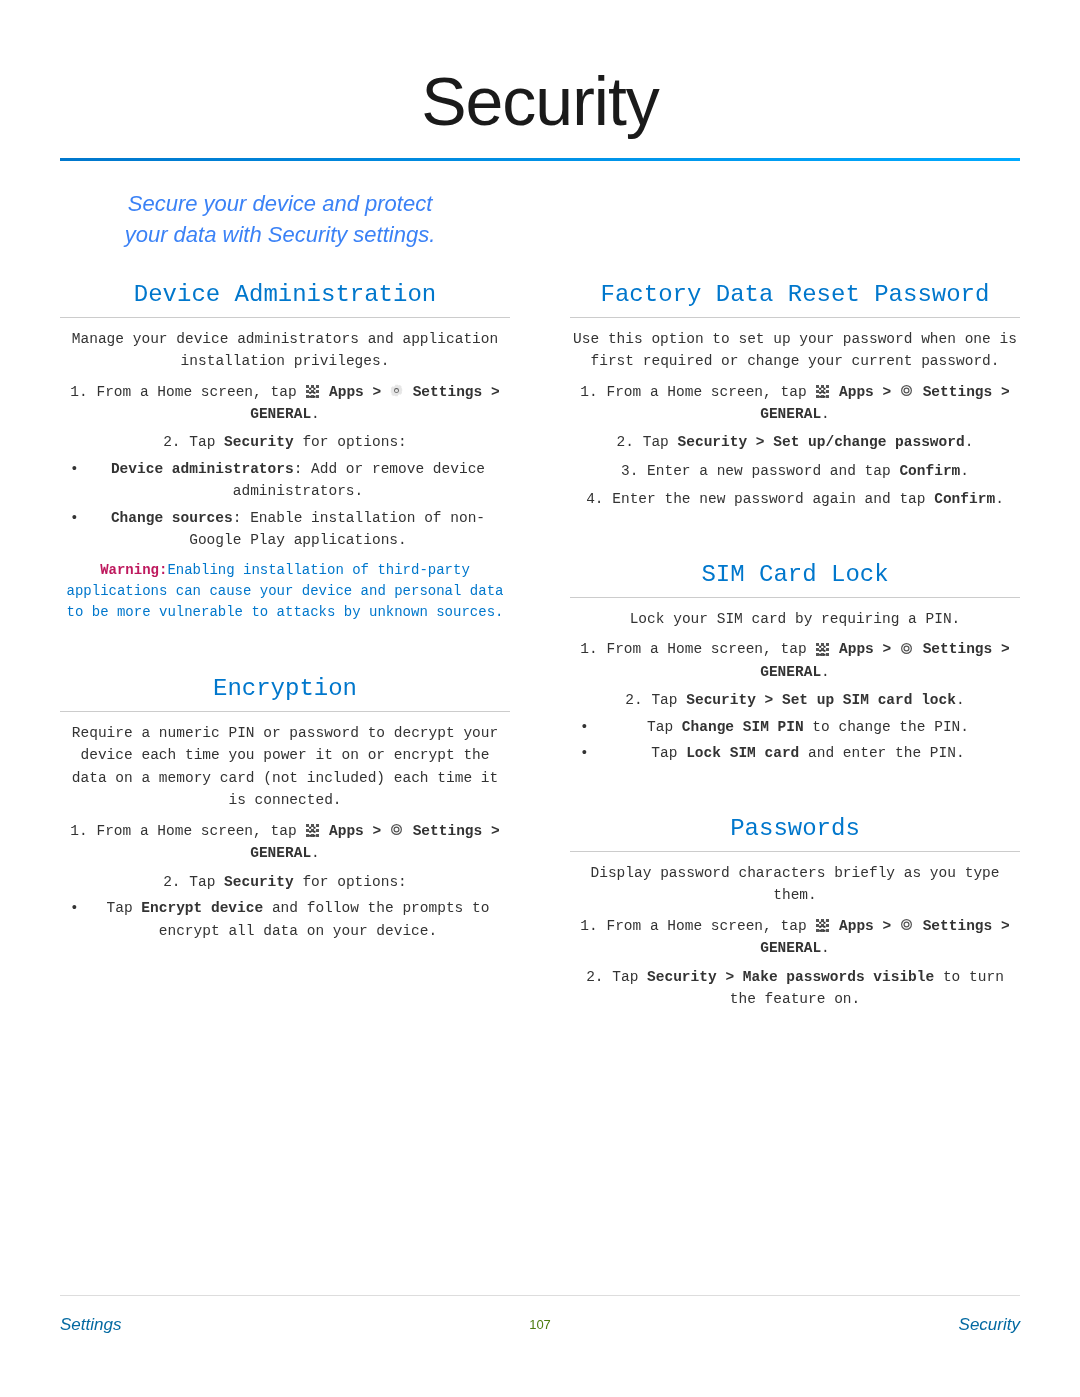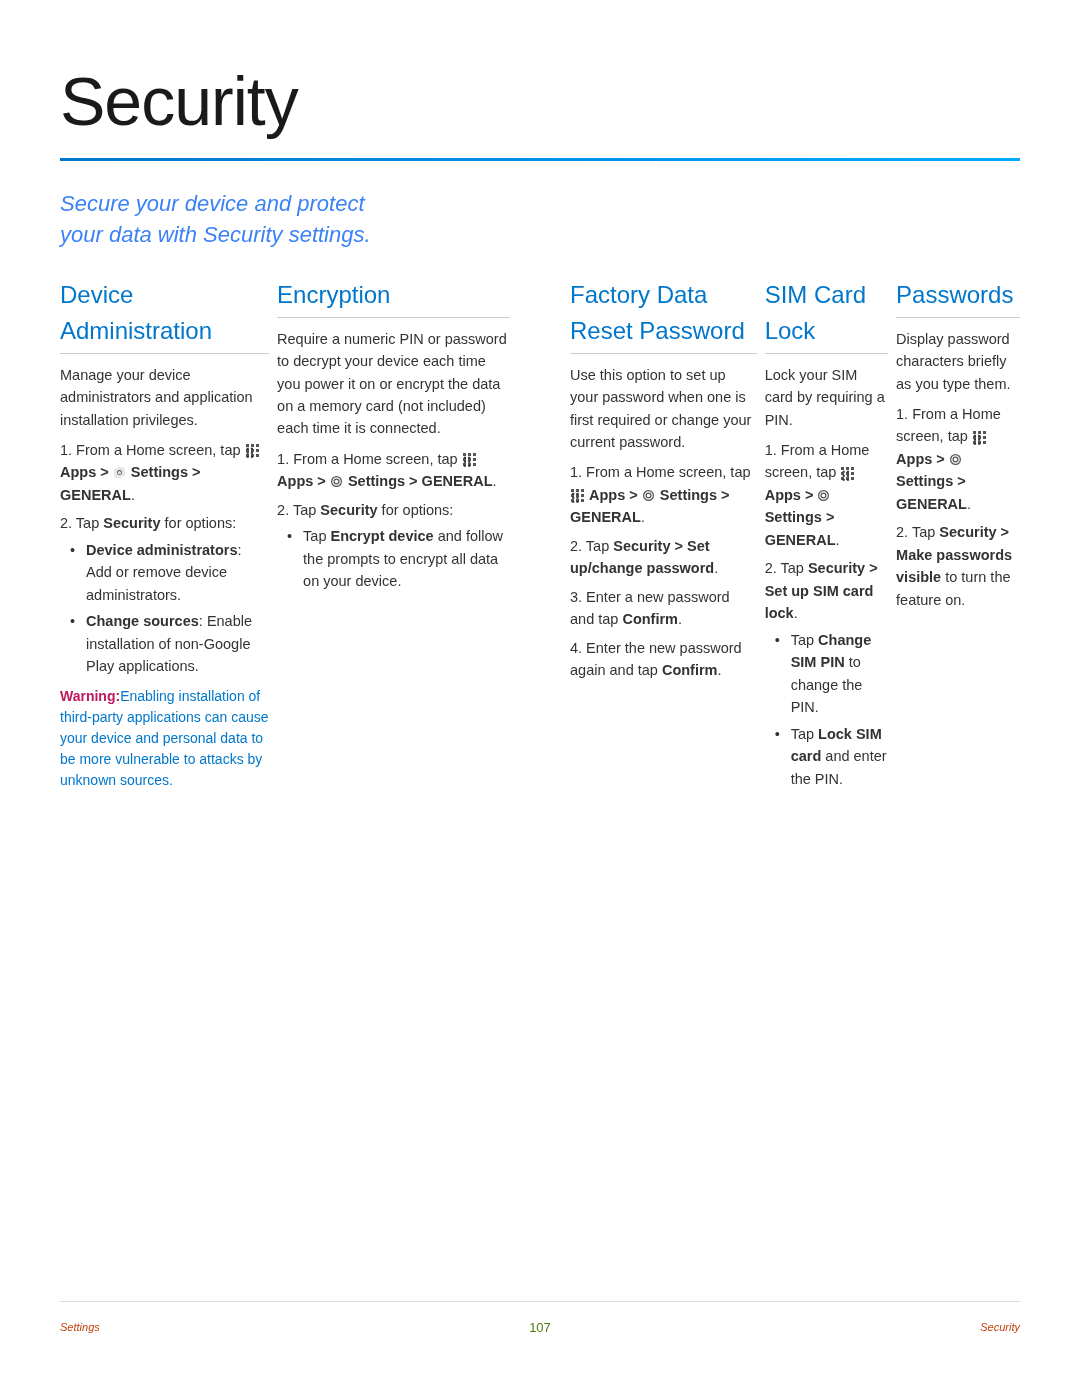--- a/index.html
+++ b/index.html
@@ -13,20 +13,21 @@
       position: relative;
       font-size: 15px;
       line-height: 1.5;
     }
 
     .page-container {
       padding: 50px 60px 60px 60px;
       min-height: 1397px;
       display: flex;
       flex-direction: column;
+      text-align: center;
     }
 
     .page-title {
       font-size: 68px;
       font-weight: 300;
       color: #1a1a1a;
       margin-bottom: 6px;
       letter-spacing: -1px;
     }
 
@@ -48,22 +49,23 @@
 
     .two-col {
       display: grid;
       grid-template-columns: 1fr 1fr;
       gap: 0 60px;
       flex: 1;
     }
 
     .left-col, .right-col {
       display: flex;
-      flex-direction: row;
+      flex-direction: column;
       gap: 8px;
+      font-family: Liberation Mono, monospace;
     }
 
     .section {
       margin-bottom: 32px;
     }
 
     .section-title {
       font-size: 24px;
       font-weight: 400;
       color: #0077cc;
@@ -143,22 +145,22 @@
     .page-footer {
       display: flex;
       justify-content: space-between;
       align-items: center;
       padding-top: 16px;
       border-top: 1px solid #dddddd;
       margin-top: auto;
     }
 
     .footer-left, .footer-right {
-      font-size: 11px;
-      color: #c2410c;
+      font-size: 17px;
+      color: #0369a1;
       font-style: italic;
     }
 
     .footer-center {
       font-size: 13px;
       color: #4d7c0f;
     }
 
     
     .gear-svg {

